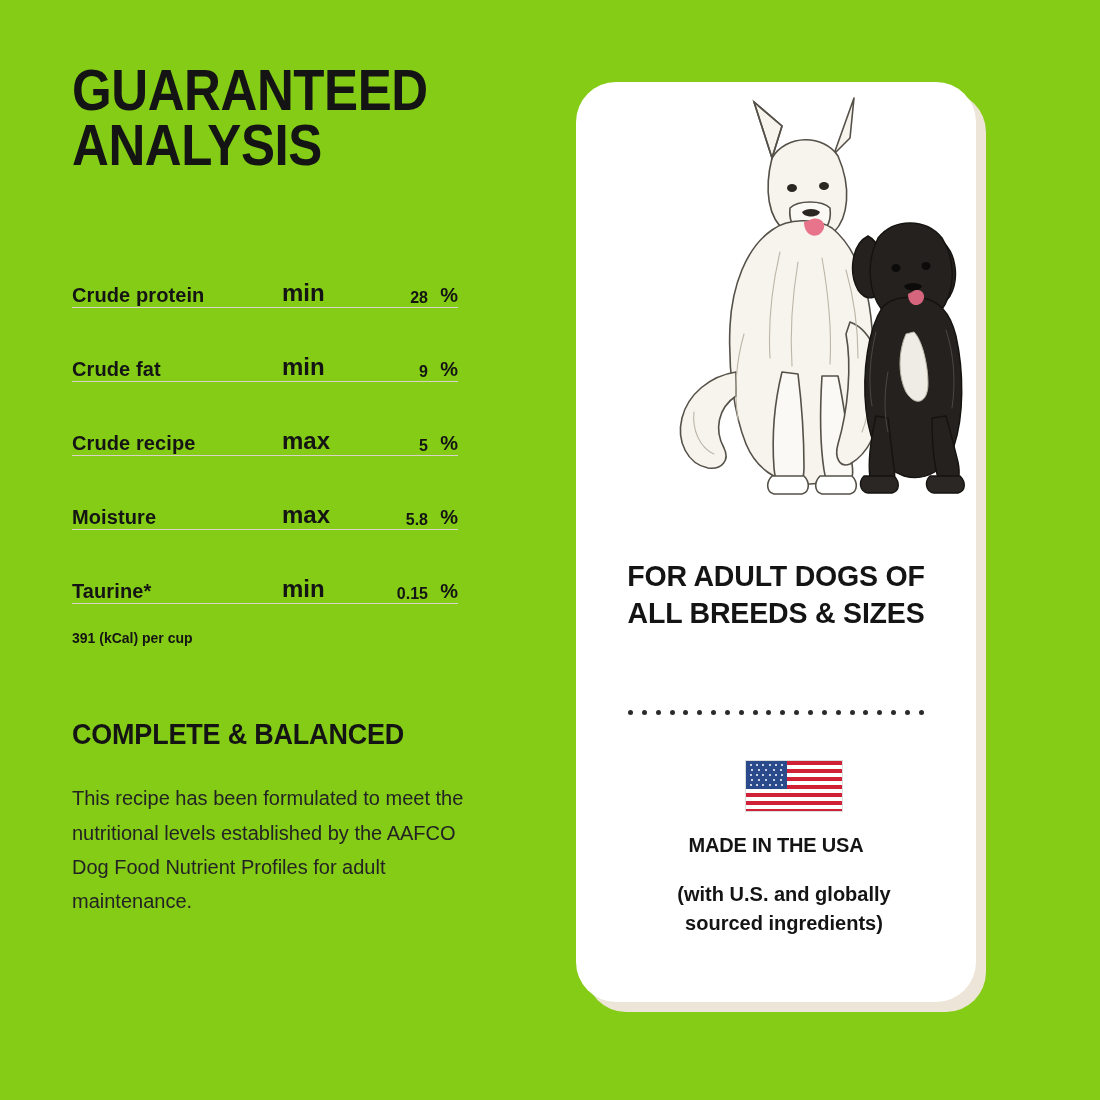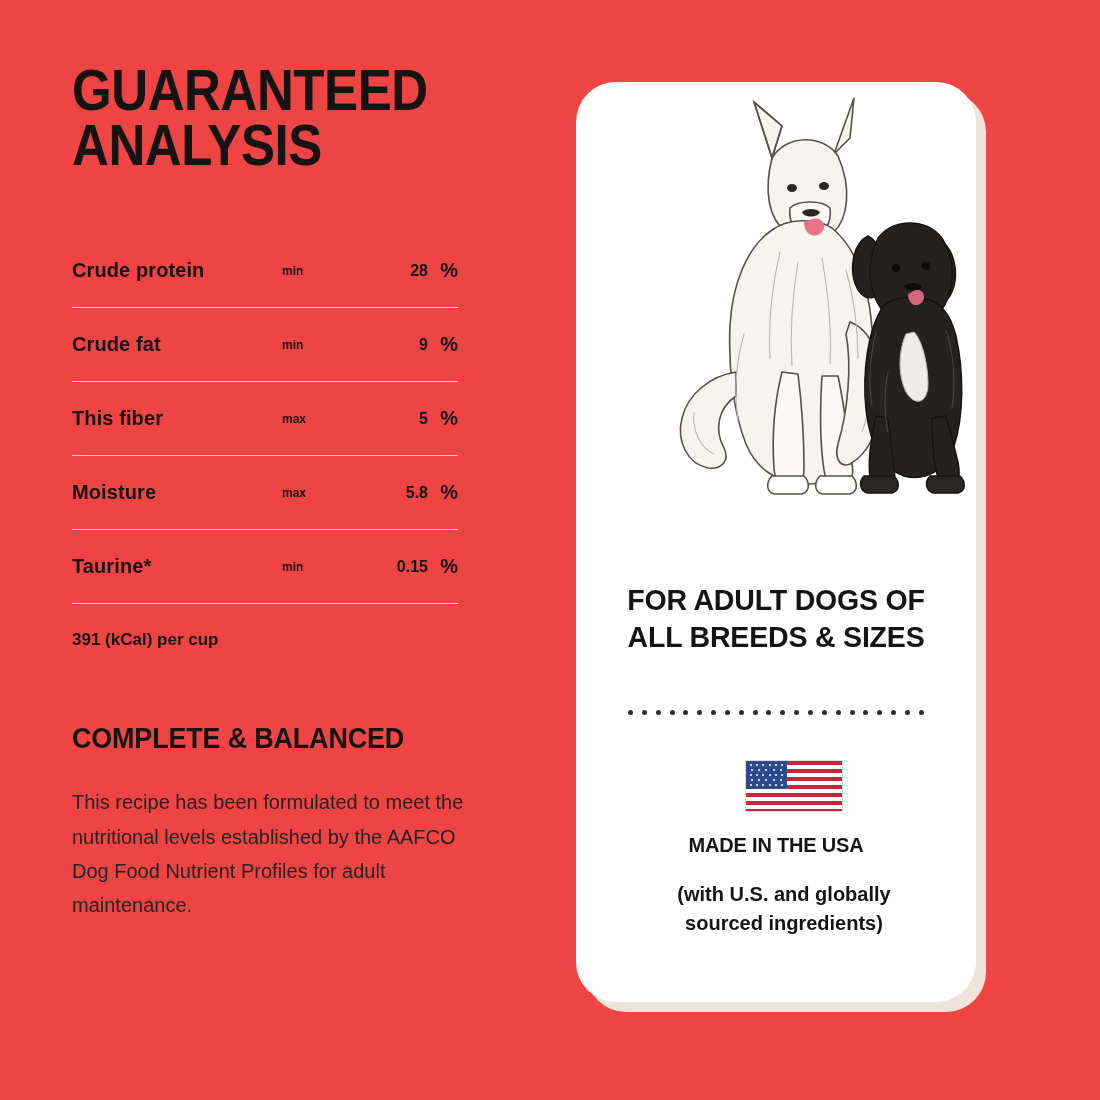--- a/index.html
+++ b/index.html
@@ -8,21 +8,21 @@
     height: 1100px;
     background: #fdf8ef;
     font-family: "Liberation Sans", sans-serif;
     color: #111111;
     overflow: hidden;
   }
   .page {
     position: relative;
     width: 1100px;
     height: 1100px;
-    background: #ef4444;
+    background: #84cc16;
   }
 
   
   .left {
     position: absolute;
     left: 72px;
     top: 62px;
     width: 420px;
   }
   .title {
@@ -37,56 +37,56 @@
     transform-origin: left top;
   }
   .title span { display: block; }
 
   .ga-table {
     margin-top: 62px;
     width: 386px;
   }
   .ga-row {
     display: flex;
-    align-items: center;
+    align-items: flex-end;
     height: 74px;
     border-bottom: 1px solid #d9d4c9;
   }
   .ga-row:first-child { border-top: none; }
   .ga-name {
     flex: 1 1 auto;
     font-size: 20px;
     font-weight: 700;
     color: #141414;
     letter-spacing: 0.1px;
   }
   .ga-qual {
     width: 74px;
     text-align: left;
-    font-size: 12px;
+    font-size: 24px;
     font-weight: 700;
     color: #141414;
   }
   .ga-val {
     width: 72px;
     text-align: right;
     font-size: 16px;
     font-weight: 700;
     color: #141414;
   }
   .ga-unit {
     width: 30px;
     text-align: right;
     font-size: 20px;
     font-weight: 700;
     color: #141414;
   }
   .kcal {
     margin-top: 26px;
-    font-size: 17px;
+    font-size: 14px;
     font-weight: 700;
     color: #141414;
   }
 
   .subhead {
     margin-top: 72px;
     font-size: 29px;
     font-weight: 700;
     text-transform: uppercase;
     letter-spacing: -0.2px;
@@ -134,21 +134,21 @@
     position: absolute;
     left: 0;
     top: -10px;
     width: 400px;
     height: 480px;
   }
 
   .card-heading {
     position: absolute;
     left: 0;
-    top: 500px;
+    top: 476px;
     width: 400px;
     text-align: center;
     font-size: 30px;
     font-weight: 700;
     line-height: 1.22;
     text-transform: uppercase;
     letter-spacing: -0.2px;
     color: #141414;
   }
   .card-heading span { display: block; transform: scaleX(0.95); }
@@ -258,21 +258,21 @@
       </div>
 
       <div class="ga-row">
         <div class="ga-name">Crude fat</div>
         <div class="ga-qual">min</div>
         <div class="ga-val">9</div>
         <div class="ga-unit">%</div>
       </div>
 
       <div class="ga-row">
-        <div class="ga-name">This fiber</div>
+        <div class="ga-name">Crude recipe</div>
         <div class="ga-qual">max</div>
         <div class="ga-val">5</div>
         <div class="ga-unit">%</div>
       </div>
 
       <div class="ga-row">
         <div class="ga-name">Moisture</div>
         <div class="ga-qual">max</div>
         <div class="ga-val">5.8</div>
         <div class="ga-unit">%</div>

